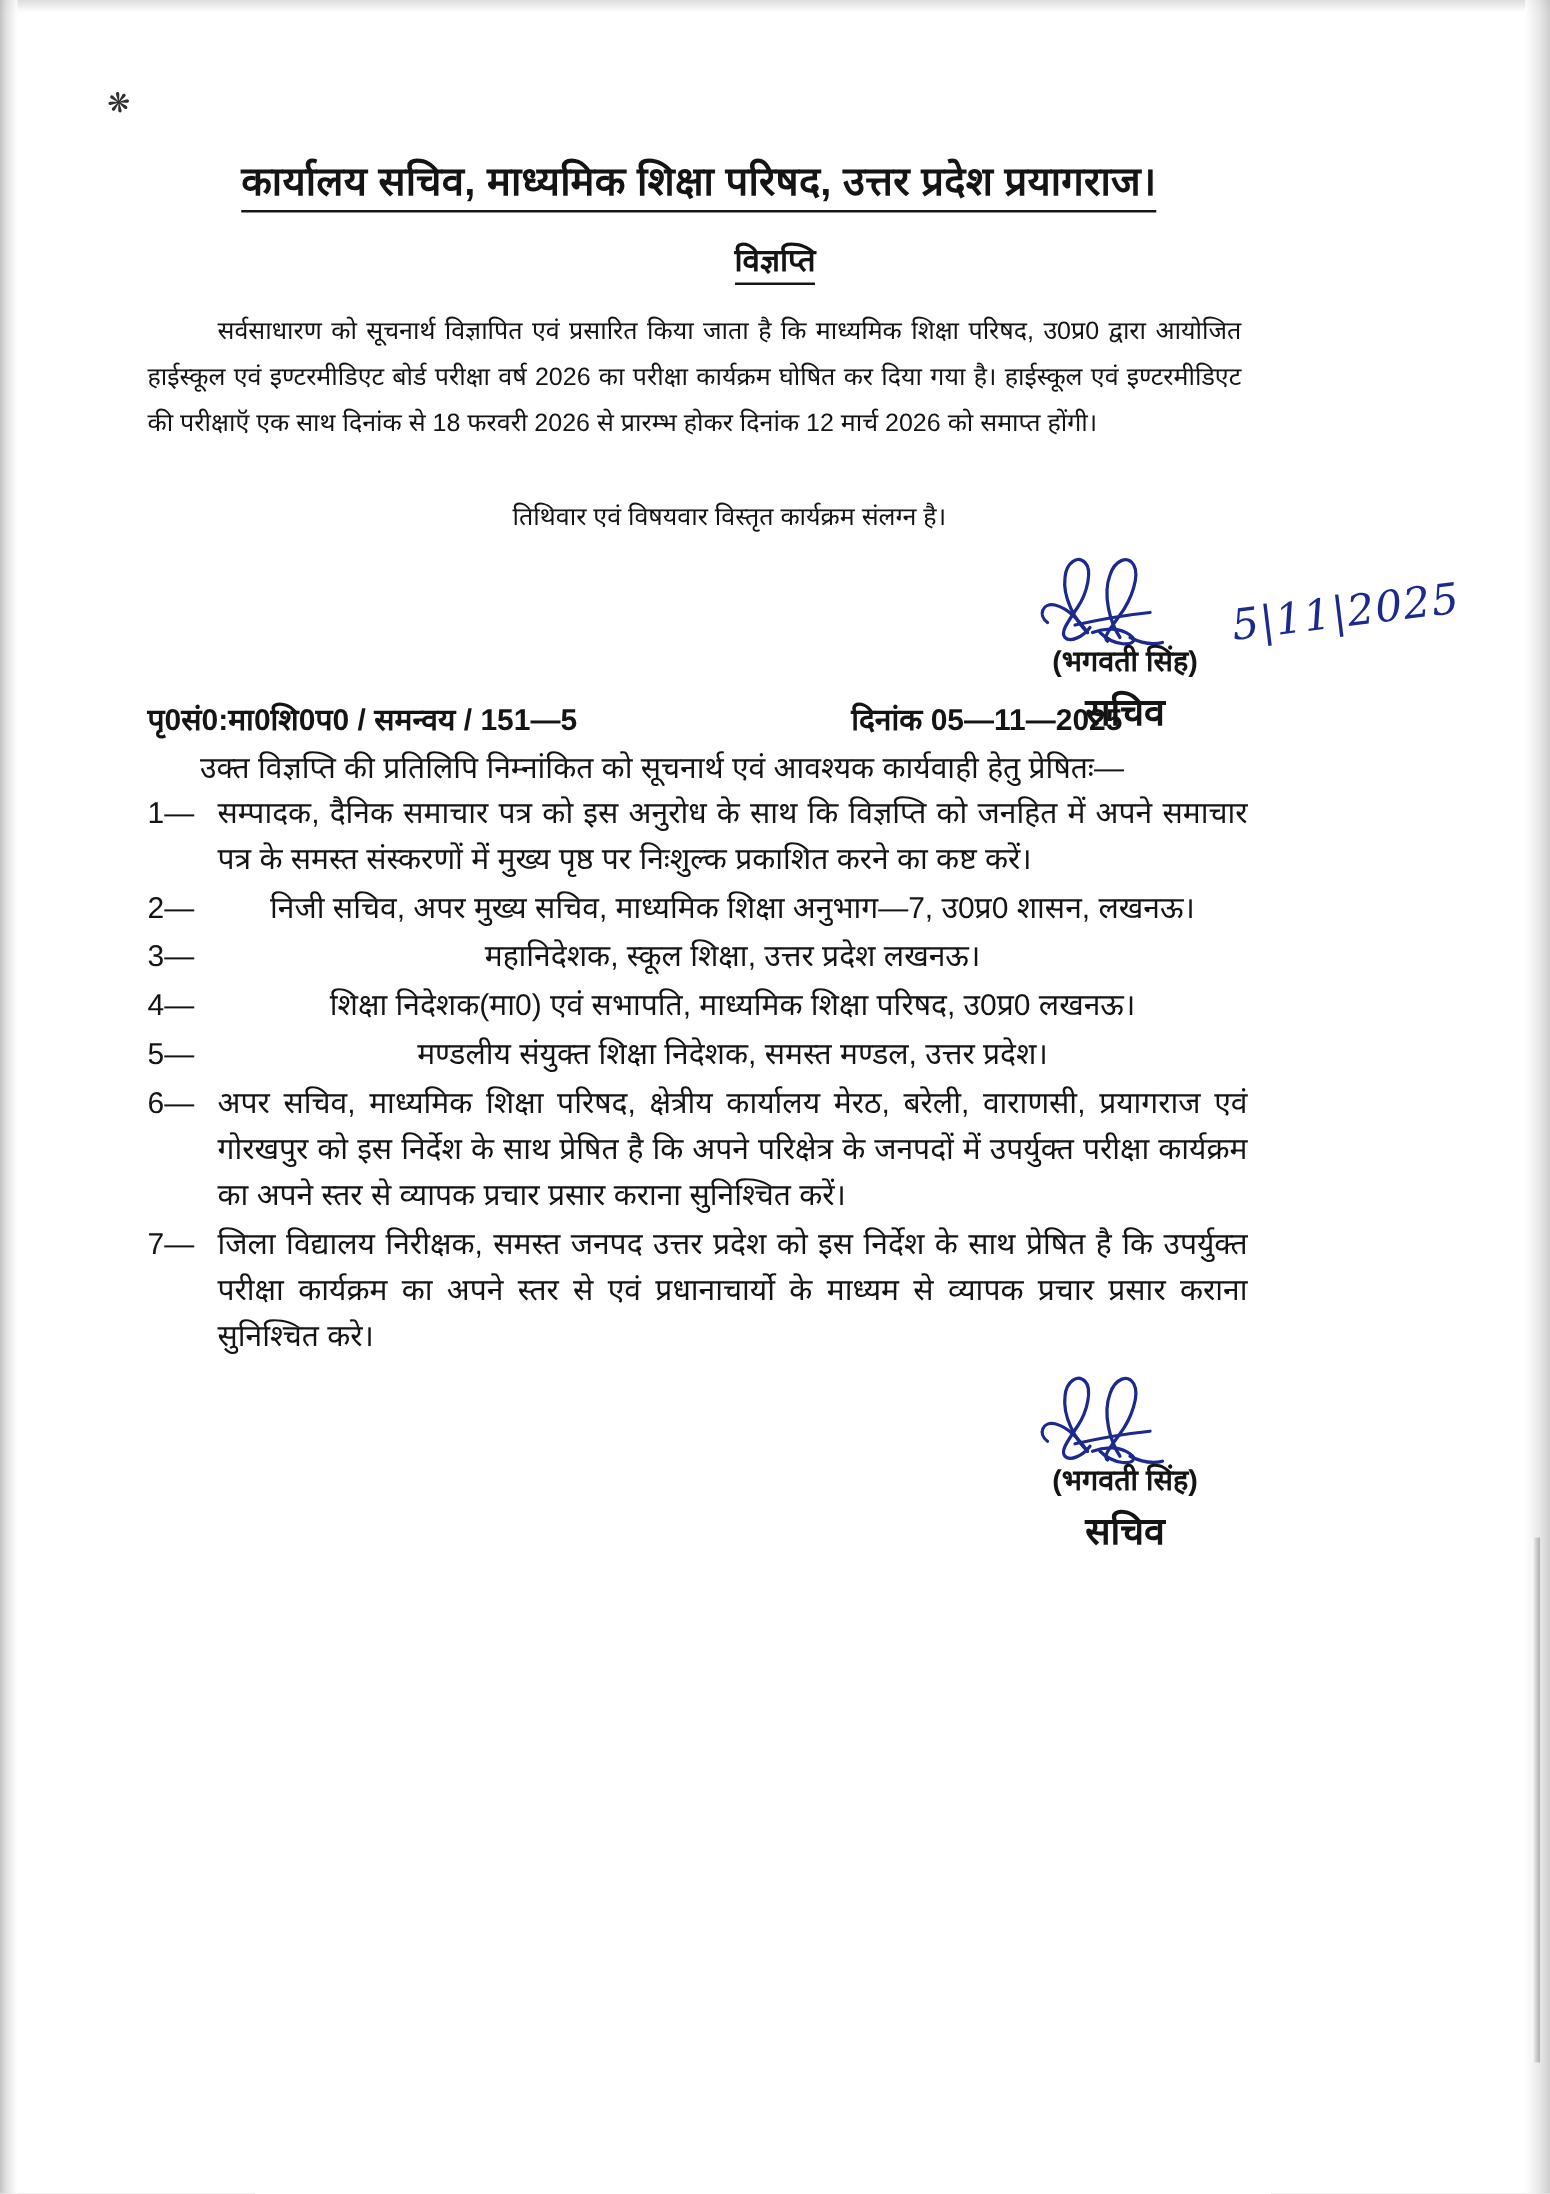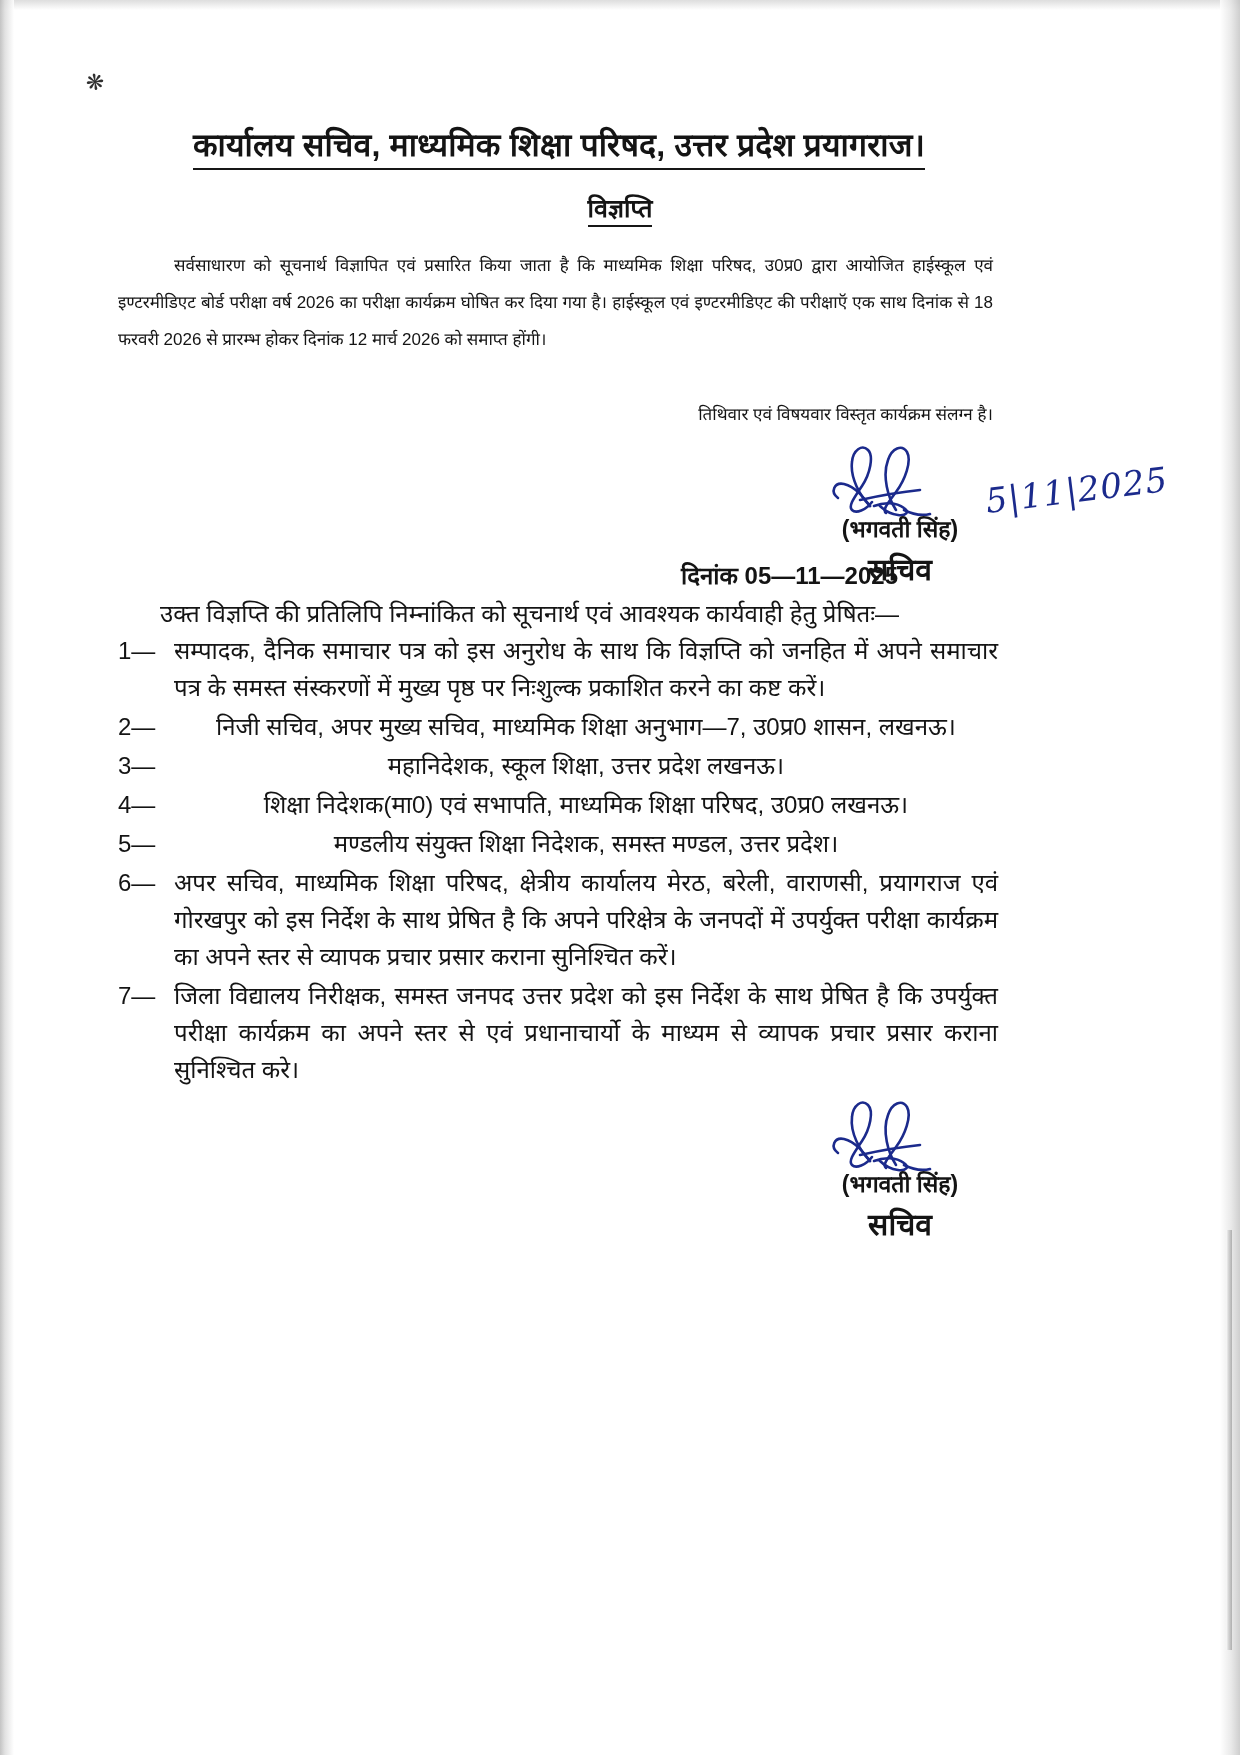--- a/index.html
+++ b/index.html
@@ -89,28 +89,28 @@
   }
   .subtitle .ul {
     border-bottom: 2px solid #171717;
     padding-bottom: 3px;
   }
 
   .body-para {
     position: absolute;
     left: 118px;
     width: 875px;
-    font-size: 17px;
+    font-size: 20px;
     line-height: 37px;
     text-align: justify;
     text-justify: inter-word;
     font-weight: 500;
   }
   #para1 { top: 247px; text-indent: 56px; }
-  #para2 { top: 396px; text-indent: 56px; text-align: right; }
+  #para2 { top: 396px; text-indent: 56px; text-align: center; }
 
   
   .sig-block-1 {
     position: absolute;
     left: 700px; top: 440px;
     width: 400px;
     text-align: center;
   }
   .sig-svg { display: block; margin: 0 auto; }
   .sig-name {
@@ -239,20 +239,21 @@
           <path d="M60 60 C78 56,100 52,120 50"></path>
           <path d="M74 66 C84 62,96 62,104 68 C110 72,106 76,98 75 C90 74,84 70,80 66"></path>
           <path d="M104 70 C112 74,122 76,130 74"></path>
         </g>
       </svg>
       <div class="sig-name">(भगवती सिंह)</div>
       <div class="sig-desig">सचिव</div>
     </div>
 
     <div class="ref-row">
+      <span class="ref-no">पृ0सं0:मा0शि0प0 / समन्वय / 151—5</span>
       <span class="ref-date">दिनांक 05—11—2025</span>
     </div>
 
     <div class="circ-line">उक्त विज्ञप्ति की प्रतिलिपि निम्नांकित को सूचनार्थ एवं आवश्यक कार्यवाही हेतु प्रेषितः—</div>
 
     <div class="list">
 
       <div class="li">
         <div class="li-num">1—</div>
         <div class="li-txt">सम्पादक, दैनिक समाचार पत्र को इस अनुरोध के साथ कि विज्ञप्ति को जनहित में अपने समाचार पत्र के समस्त संस्करणों में मुख्य पृष्ठ पर निःशुल्क प्रकाशित करने का कष्ट करें।</div>

